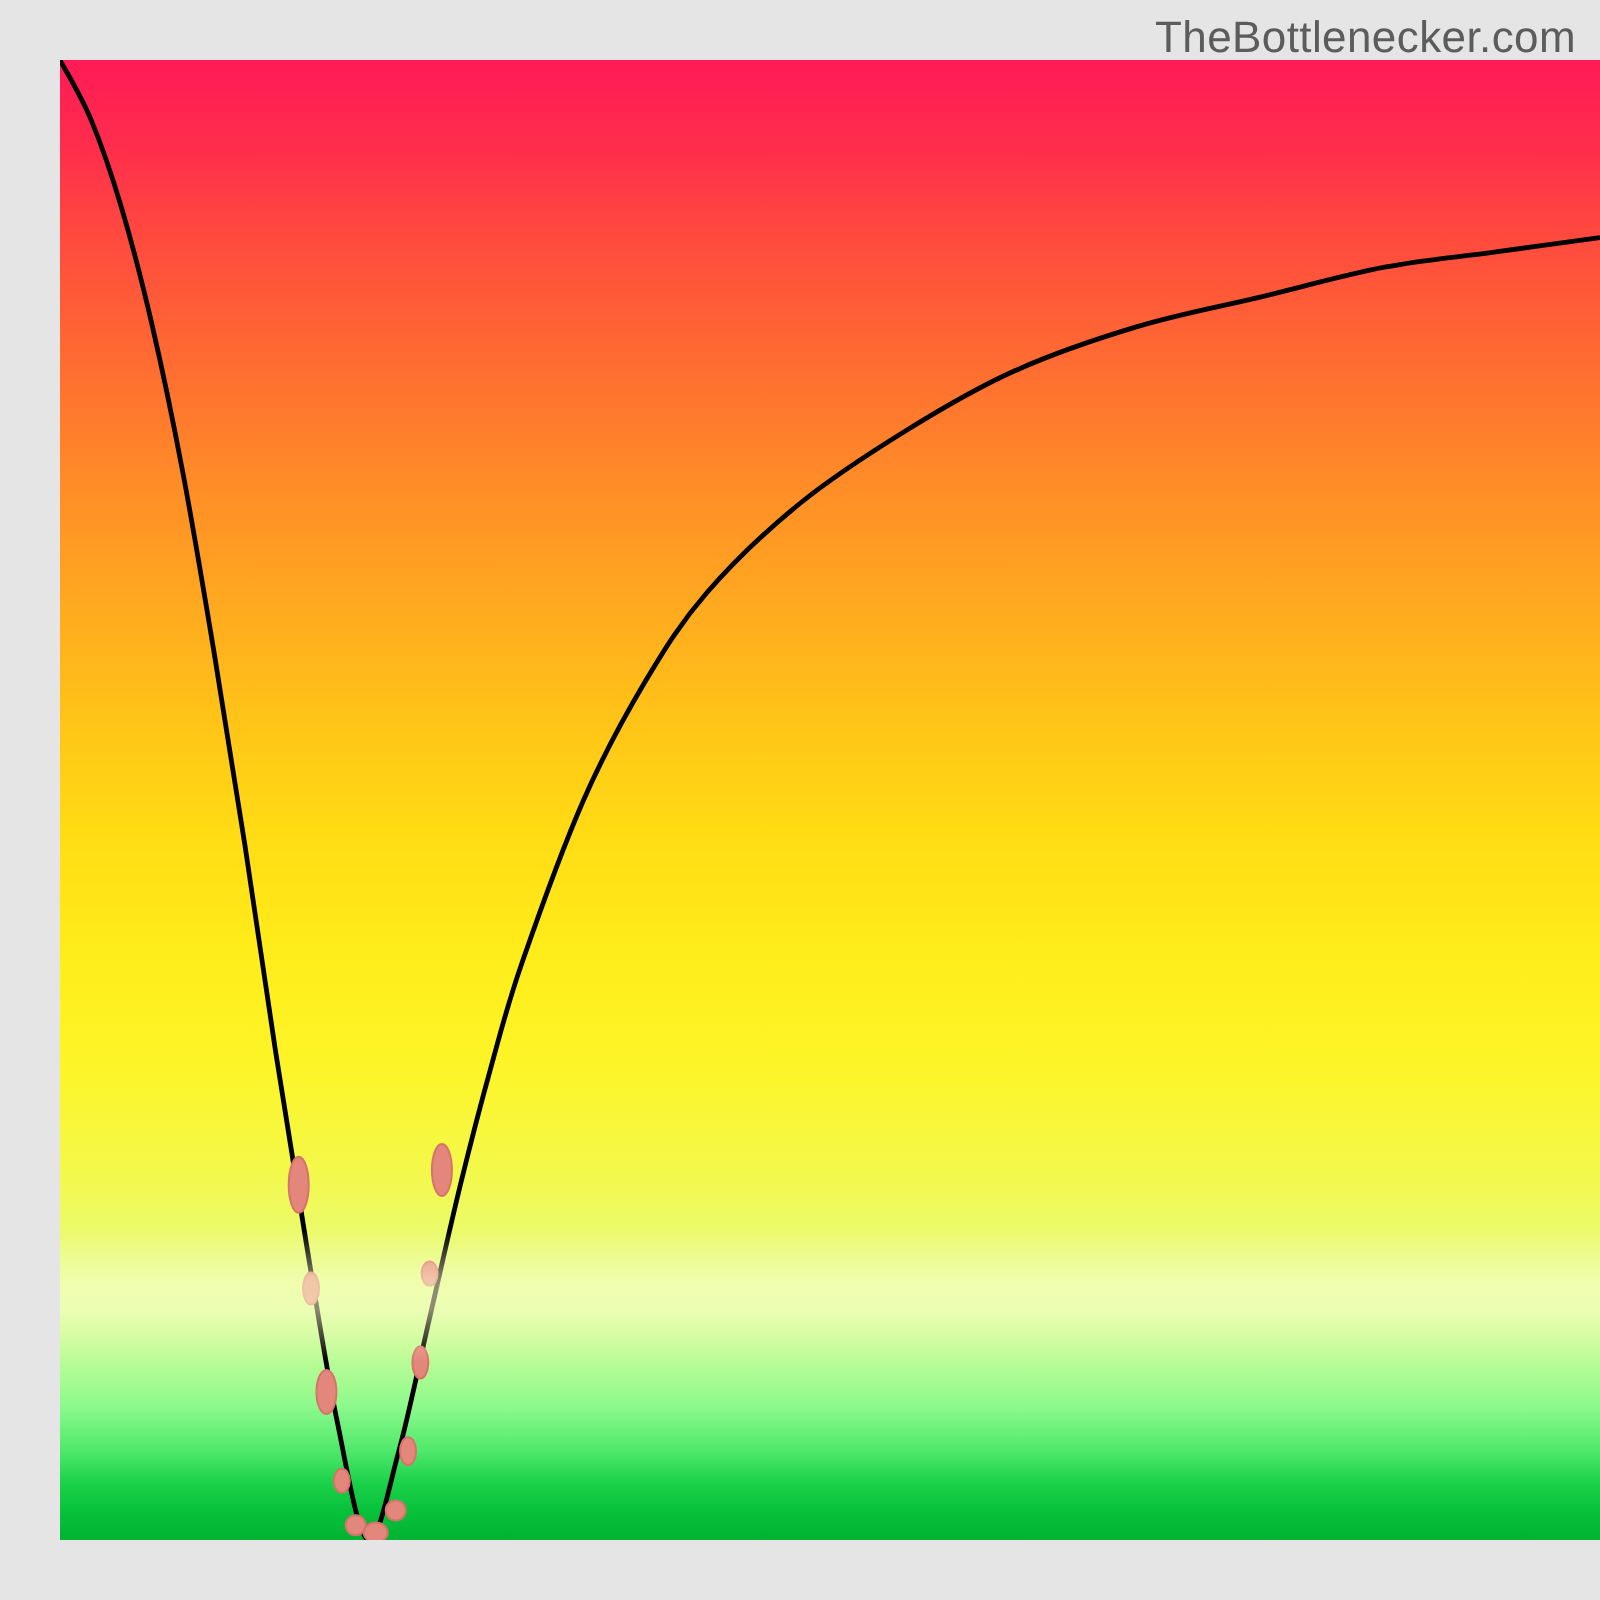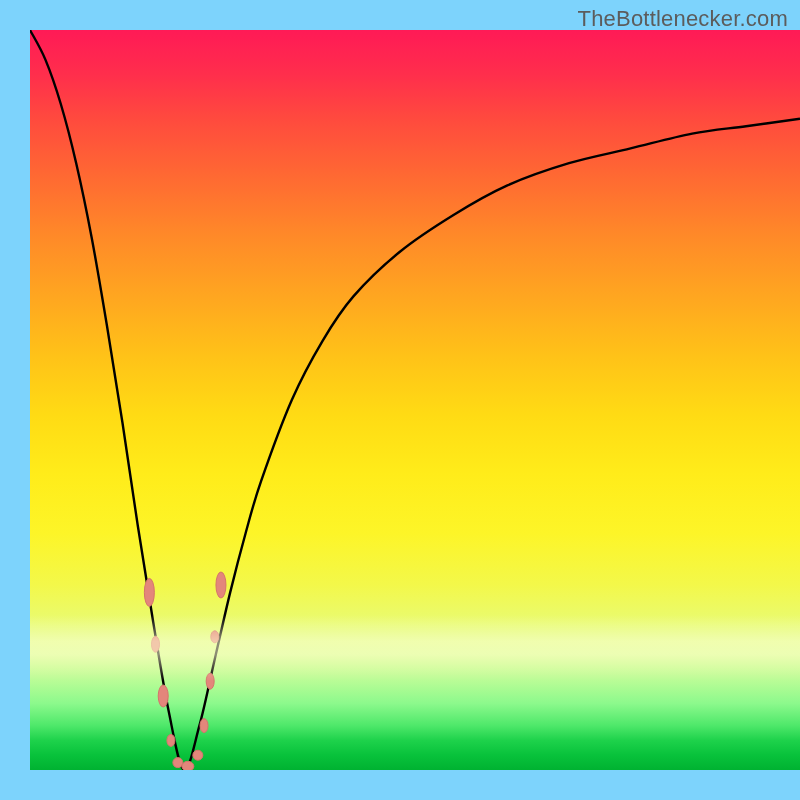--- a/index.html
+++ b/index.html
@@ -8,21 +8,21 @@
     width: 800px;
     height: 800px;
     overflow: hidden;
     background: #000;
     font-family: Arial, Helvetica, sans-serif;
   }
   .frame {
     position: relative;
     width: 800px;
     height: 800px;
-    background: #7dd3fc;
+    background: #e5e5e5;
   }
   .plot-area {
     position: absolute;
     left: 30px;
     top: 30px;
     width: 770px;
     height: 740px;
     
     background: linear-gradient(
       to bottom,

